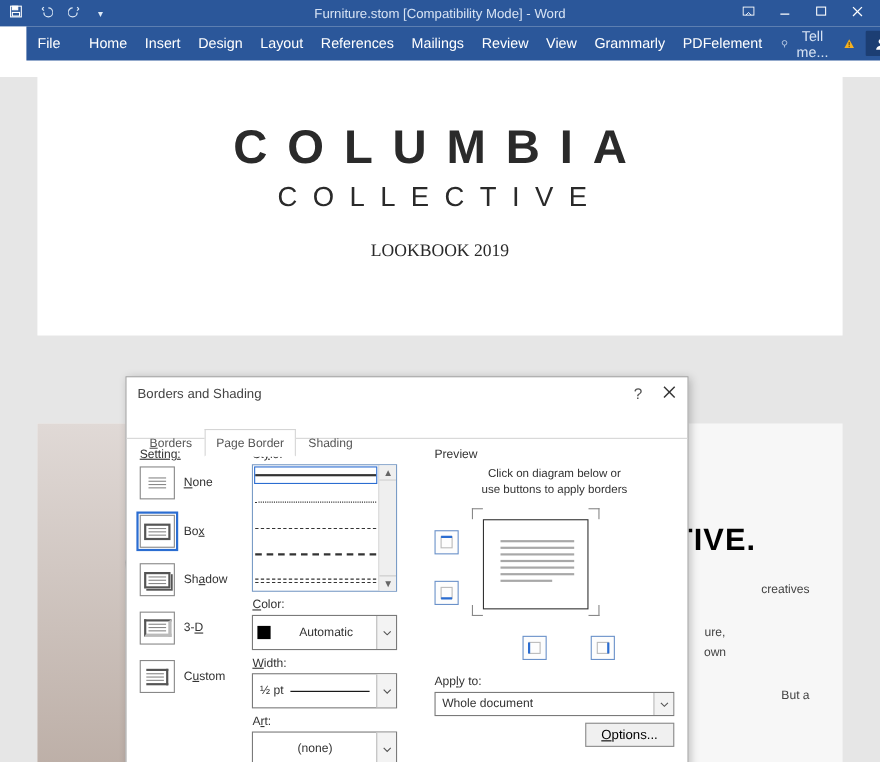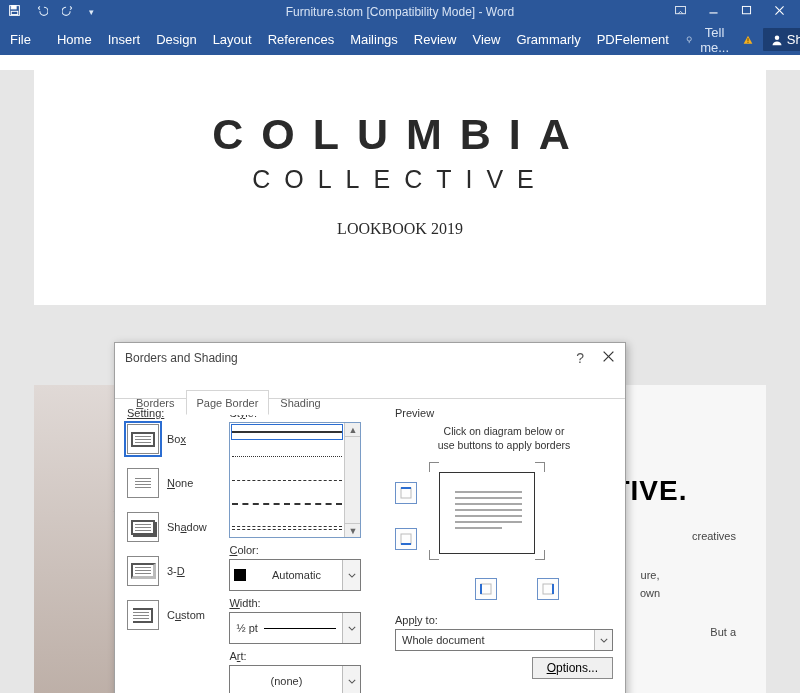--- a/index.html
+++ b/index.html
@@ -2,21 +2,21 @@
 <html><head>
 <meta charset="utf-8">
 <style>
   * { box-sizing: border-box; margin: 0; padding: 0; font-family: "Segoe UI", Arial, sans-serif; }
   html, body { width: 800px; height: 693px; overflow: hidden; background: #fff; }
   .titlebar { background: #2b579a; height: 24px; display: flex; align-items: center; color: #fff; font-size: 12px; position: relative; }
   .titlebar .tools { display: flex; gap: 14px; padding-left: 8px; align-items: center; }
   .titlebar .title { position: absolute; left: 50%; transform: translateX(-50%); font-size: 12px; color: #d7e3f4; }
   .titlebar .winctl { margin-left: auto; display: flex; gap: 20px; padding-right: 14px; align-items: center; }
   .titlebar svg { width: 13px; height: 13px; }
-  .ribbon { background: #2b579a; height: 31px; display: flex; align-items: center; color: #fff; font-size: 13px; padding: 0 10px; gap: 16px; }
+  .ribbon { background: #2b579a; height: 31px; display: flex; align-items: center; color: #fff; font-size: 13px; padding: 0 10px; gap: 16px; margin-left: 24px; }
   .ribbon span { cursor: pointer; }
   .ribbon .right { margin-left: auto; display: flex; align-items: center; gap: 10px; }
   .ribbon .share { background: #1c3e73; padding: 4px 8px; border-radius: 1px; display: flex; align-items: center; gap: 4px; }
   .ribbon .warn { width: 14px; height: 14px; }
   .workspace { position: relative; background: #e6e6e6; height: 638px; }
   .page { background: #fff; width: 732px; height: 235px; margin: 15px auto 0; padding: 40px 20px 0; text-align: center; }
   .page h1 { font-size: 43px; letter-spacing: 18px; font-family: Liberation Sans, sans-serif; font-weight: 900; color: #2a2a2a; }
   .page h2 { font-size: 25px; letter-spacing: 14px; font-family: Arial, sans-serif; font-weight: 400; color: #2a2a2a; margin-top: 6px; }
   .page h3 { font-size: 16px; letter-spacing: 0; font-family: "Times New Roman", serif; font-weight: 400; color: #2a2a2a; margin-top: 26px; }
   .section2 { position: absolute; top: 315px; left: 34px; width: 732px; height: 320px; background: #f7f7f7; display: flex; }
@@ -204,43 +204,43 @@
     </div>
     <div class="dlg-tabs">
       <div class="dlg-tab"><u style="text-decoration:underline;">B</u>orders</div>
       <div class="dlg-tab active">Page Border</div>
       <div class="dlg-tab">Shading</div>
     </div>
     <div class="dlg-body">
 
       <div class="col-setting">
         <h5>Setting:</h5>
-        <div class="set-item sel">
-          <div class="set-icon">
-              <div class="sicon-box">
-                <div class="set-lines">
-                  <i></i>
-                  <i></i>
-                  <i></i>
-                </div>
-              </div>
-            </div>
-          <span class="set-lbl">Bo<u>x</u></span>
-
-        </div>
         <div class="set-item">
           <div class="set-icon">
               <div class="set-lines">
                 <i></i>
                 <i></i>
                 <i></i>
                 <i></i>
               </div>
             </div>
           <span class="set-lbl"><u>N</u>one</span>
+
+        </div>
+        <div class="set-item sel">
+          <div class="set-icon">
+              <div class="sicon-box">
+                <div class="set-lines">
+                  <i></i>
+                  <i></i>
+                  <i></i>
+                </div>
+              </div>
+            </div>
+          <span class="set-lbl">Bo<u>x</u></span>
 
         </div>
         <div class="set-item">
           <div class="set-icon">
               <div class="sicon-shadow">
                 <div class="set-lines">
                   <i></i>
                   <i></i>
                   <i></i>
                 </div>

